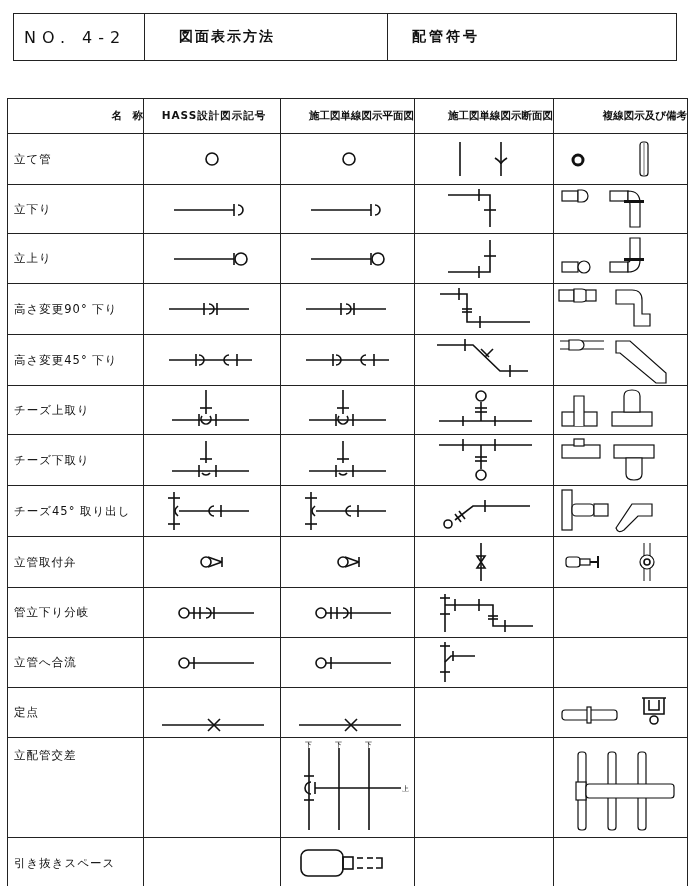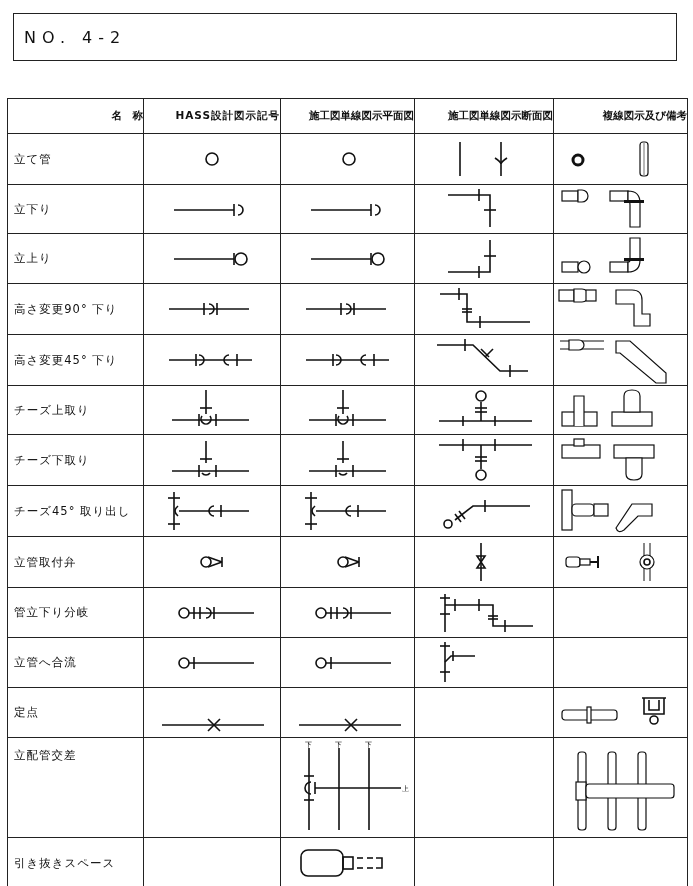--- a/index.html
+++ b/index.html
@@ -6,30 +6,32 @@
   body{width:693px;height:886px;position:relative;overflow:hidden;font-family:"DejaVu Sans",sans-serif;color:#111;}
   .titlebar{position:absolute;left:13px;top:13px;width:664px;height:48px;border:1.5px solid #222;display:flex;box-sizing:border-box;}
   .titlebar .c{border-right:1.5px solid #222;display:flex;align-items:center;font-weight:bold;font-size:14px;}
   .titlebar .c:last-child{border-right:none;}
   .t-no{width:120px;padding-left:10px;letter-spacing:6px;font-weight:normal !important;font-size:16px !important;}
   .t-method{width:208px;padding-left:34px;letter-spacing:2px;}
   .t-sub{flex:1;padding-left:24px;letter-spacing:3px;}
   table{position:absolute;left:7px;top:98px;border-collapse:collapse;table-layout:fixed;width:680px;}
   td,th{border:1.5px solid #222;padding:0;vertical-align:middle;}
   th{height:34px;font-size:10.5px;font-weight:bold;text-align:right;padding-left:4px;white-space:nowrap;}
-  th.hass{text-align:right;letter-spacing:1px;}
+  th.hass{text-align:center;letter-spacing:1px;}
   td.name{font-size:11.5px;font-weight:normal;padding-left:6px;letter-spacing:1px;white-space:nowrap;}
   td.name.top{vertical-align:top;padding-top:10px;}
   td svg{display:block;}
 </style>
 </head>
 <body>
 
 <div class="titlebar">
   <div class="c t-no">NO. 4-2</div>
+  <div class="c t-method">図面表示方法</div>
+  <div class="c t-sub">配管符号</div>
 </div>
 
 <table>
   <colgroup>
       <col style="width:136px">
       <col style="width:137px">
       <col style="width:134px">
       <col style="width:139px">
       <col style="width:134px">
     </colgroup>

